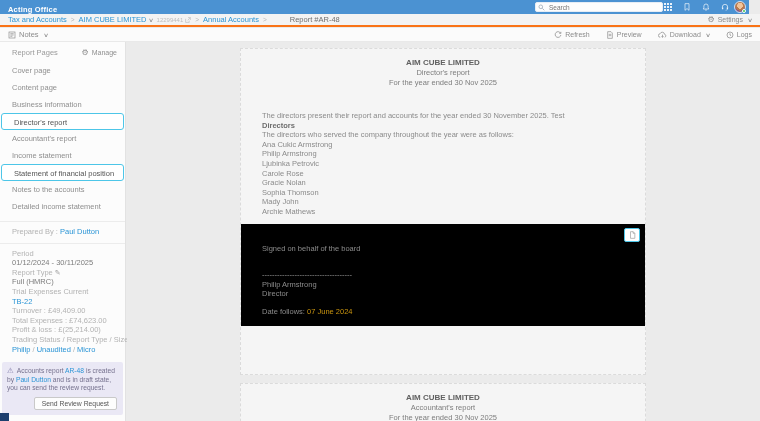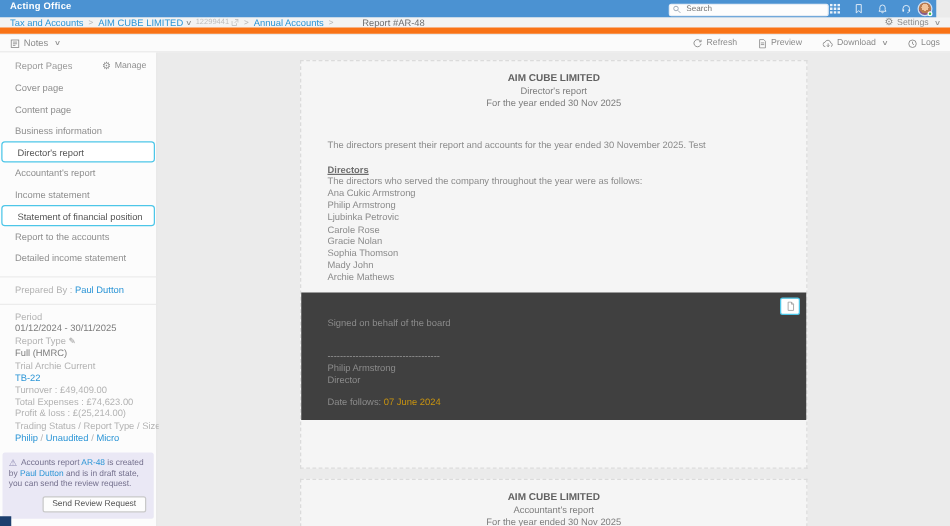--- a/index.html
+++ b/index.html
@@ -1,31 +1,31 @@
 <!DOCTYPE html>
 <html><head>
 <meta charset="utf-8">
 <style>
   * { box-sizing: border-box; margin: 0; padding: 0; }
   html,body { width:760px; height:421px; overflow:hidden; }
   body { font-family:"Liberation Sans", sans-serif; background:#ebebeb; position:relative; font-size:7.5px; color:#8b8b8b; }
   svg { display:block; }
 
   
-  .topbar { position:absolute; top:0; left:0; right:11px; height:14px; background:#4b92d2; display:flex; align-items:flex-start; color:#fff; }
+  .topbar { position:absolute; top:0; left:0; right:11px; height:14px; background:#4b92d2; display:flex; align-items:flex-end; color:#fff; }
   .app-title { font-weight:bold; font-size:7.5px; padding-left:8px; letter-spacing:.2px; }
   .search-wrap { position:absolute; left:535px; top:2px; width:128px; height:10px; }
   .search-wrap input { width:100%; height:100%; border:1px solid #e6edf5; border-radius:2px; background:#fdfdfd; font-size:6.5px; padding:0 3px 0 13px; color:#888; outline:none; font-family:"Liberation Sans",sans-serif; }
   .search-wrap .mag { position:absolute; left:3px; top:2px; color:#9aa7b5; }
   .top-icons { position:absolute; right:20px; top:3px; display:flex; gap:11px; color:#eaf2fa; align-items:center; }
   .avatar { position:absolute; right:3px; top:1px; width:12px; height:12px; border-radius:50%; background:radial-gradient(circle at 50% 38%, #f2c49a 0 35%, #b97a4e 36% 60%, #8a5a86 61%); border:1px solid #cfe0f2; }
   .avatar .status { position:absolute; right:-1px; bottom:-1px; width:4px; height:4px; border-radius:50%; background:#35c245; border:1px solid #fff; }
 
   
-  .crumbbar { position:absolute; top:14px; left:0; right:0; height:13px; background:#f3f3f3; border-bottom:5px solid #f97316; display:flex; align-items:center; padding:0 8px; }
+  .crumbbar { position:absolute; top:14px; left:0; right:0; height:13px; background:#f3f3f3; border-bottom:2px solid #f97316; display:flex; align-items:center; padding:0 8px; }
   .crumb-link { color:#2b95d6; text-decoration:none; cursor:pointer; }
   .crumb-sep { color:#b5b5b5; margin:0 4px; font-size:6.5px; }
   .chev { font-size:5.5px; transform:scaleX(1.4); display:inline-block; margin-left:2px; color:inherit; }
   .company-number { color:#bdbdbd; font-size:6px; margin-left:4px; display:inline-flex; align-items:center; gap:2px; }
   .crumb-current { color:#6e6e6e;margin-left:19px; }
   .settings-btn { margin-left:auto; color:#8b8b8b; display:flex; align-items:center; gap:3px; font-size:7px; cursor:pointer; }
   .gear-glyph { font-size:8px; line-height:8px; }
 
   
   .toolbar { position:absolute; top:28px; left:0; right:0; height:14px; background:#fbfbfb; border-bottom:1px solid #e9e9e9; display:flex; align-items:center; padding:0 8px; color:#8b8b8b; }
@@ -54,21 +54,21 @@
 
   
   .main { position:absolute; top:42px; left:127px; right:0; bottom:0; background:#ebebeb; overflow:hidden; }
   .sheet { position:absolute; left:113px; width:406px; background:#f5f5f5; border:1px dashed #dbdbdb; }
   .sheet1 { top:6px; height:327px; }
   .sheet2 { top:341px; height:110px; }
   .doc-center { text-align:center; line-height:10px; color:#7d7d7d; }
   .doc-company { font-weight:bold; color:#616161; font-size:8px; }
   .doc-body { padding:0 21px; color:#8b8b8b; line-height:9.6px; }
   .doc-b { font-weight:bold; color:#6d6d6d; }
-  .signed-block { position:relative; background:#404040; margin-top:7px; padding:20px 21px 9px; line-height:9.6px; }
+  .signed-block { position:relative; background:#000000; margin-top:7px; padding:20px 21px 9px; line-height:9.6px; }
   .note-pin { position:absolute; top:4px; right:5px; width:16px; height:14px; background:#fff; border:1px solid #4dc6e8; border-radius:2px; display:flex; align-items:center; justify-content:center; color:#9a9a9a; cursor:pointer; }
   .dashline { letter-spacing:0; color:#9a9a9a; }
   .date-val { color:#c9940f; }
 </style>
 </head>
 <body>
 
 <div class="topbar">
   <div class="app-title">Acting Office</div>
   <div class="search-wrap">
@@ -197,35 +197,35 @@
       <span>Manage</span>
     </span>
   </div>
   <div class="sb-item">Cover page</div>
   <div class="sb-item">Content page</div>
   <div class="sb-item">Business information</div>
   <div class="sb-item active">Director's report</div>
   <div class="sb-item">Accountant's report</div>
   <div class="sb-item">Income statement</div>
   <div class="sb-item active">Statement of financial position</div>
-  <div class="sb-item">Report to the accounts</div>
+  <div class="sb-item">Notes to the accounts</div>
   <div class="sb-item">Detailed income statement</div>
 
   <div class="sb-div"></div>
   <div class="sb-block">
     <div class="sb-row"><span class="lbl">Prepared By :</span> <span class="lnk">Paul Dutton</span></div>
   </div>
   <div class="sb-div"></div>
 
   <div class="sb-block">
     <div class="sb-row lbl">Period</div>
     <div class="sb-row val">01/12/2024 - 30/11/2025</div>
     <div class="sb-row lbl"><span>Report Type</span> <span class="pencil">✎</span></div>
     <div class="sb-row val">Full (HMRC)</div>
-    <div class="sb-row lbl">Trial Archie Current</div>
+    <div class="sb-row lbl">Trial Expenses Current</div>
     <div class="sb-row"><span class="lnk">TB-22</span></div>
     <div class="sb-row lbl">Turnover : £49,409.00</div>
     <div class="sb-row lbl">Total Expenses : £74,623.00</div>
     <div class="sb-row lbl">Profit &amp; loss : £(25,214.00)</div>
     <div class="sb-row lbl">Trading Status / Report Type / Size</div>
     <div class="sb-row">
       <span class="lnk">Philip</span>
       <span class="lbl">/</span>
       <span class="lnk">Unaudited</span>
       <span class="lbl">/</span>
@@ -243,21 +243,21 @@
 <div class="main">
 
   <div class="sheet sheet1">
     <div class="doc-center" style="padding-top:9px;">
       <div class="doc-company">AIM CUBE LIMITED</div>
       <div>Director's report</div>
       <div>For the year ended 30 Nov 2025</div>
     </div>
     <div class="doc-body" style="margin-top:23px;">
       <div>The directors present their report and accounts for the year ended 30 November 2025. Test</div>
-      <div class="doc-b" style="margin-top:10px;text-decoration:underline;">Directors</div>
+      <div class="doc-b" style="">Directors</div>
       <div>The directors who served the company throughout the year were as follows:</div>
       <div>Ana Cukic Armstrong</div>
       <div>Philip Armstrong</div>
       <div>Ljubinka Petrovic</div>
       <div>Carole Rose</div>
       <div>Gracie Nolan</div>
       <div>Sophia Thomson</div>
       <div>Mady John</div>
       <div>Archie Mathews</div>
     </div>

